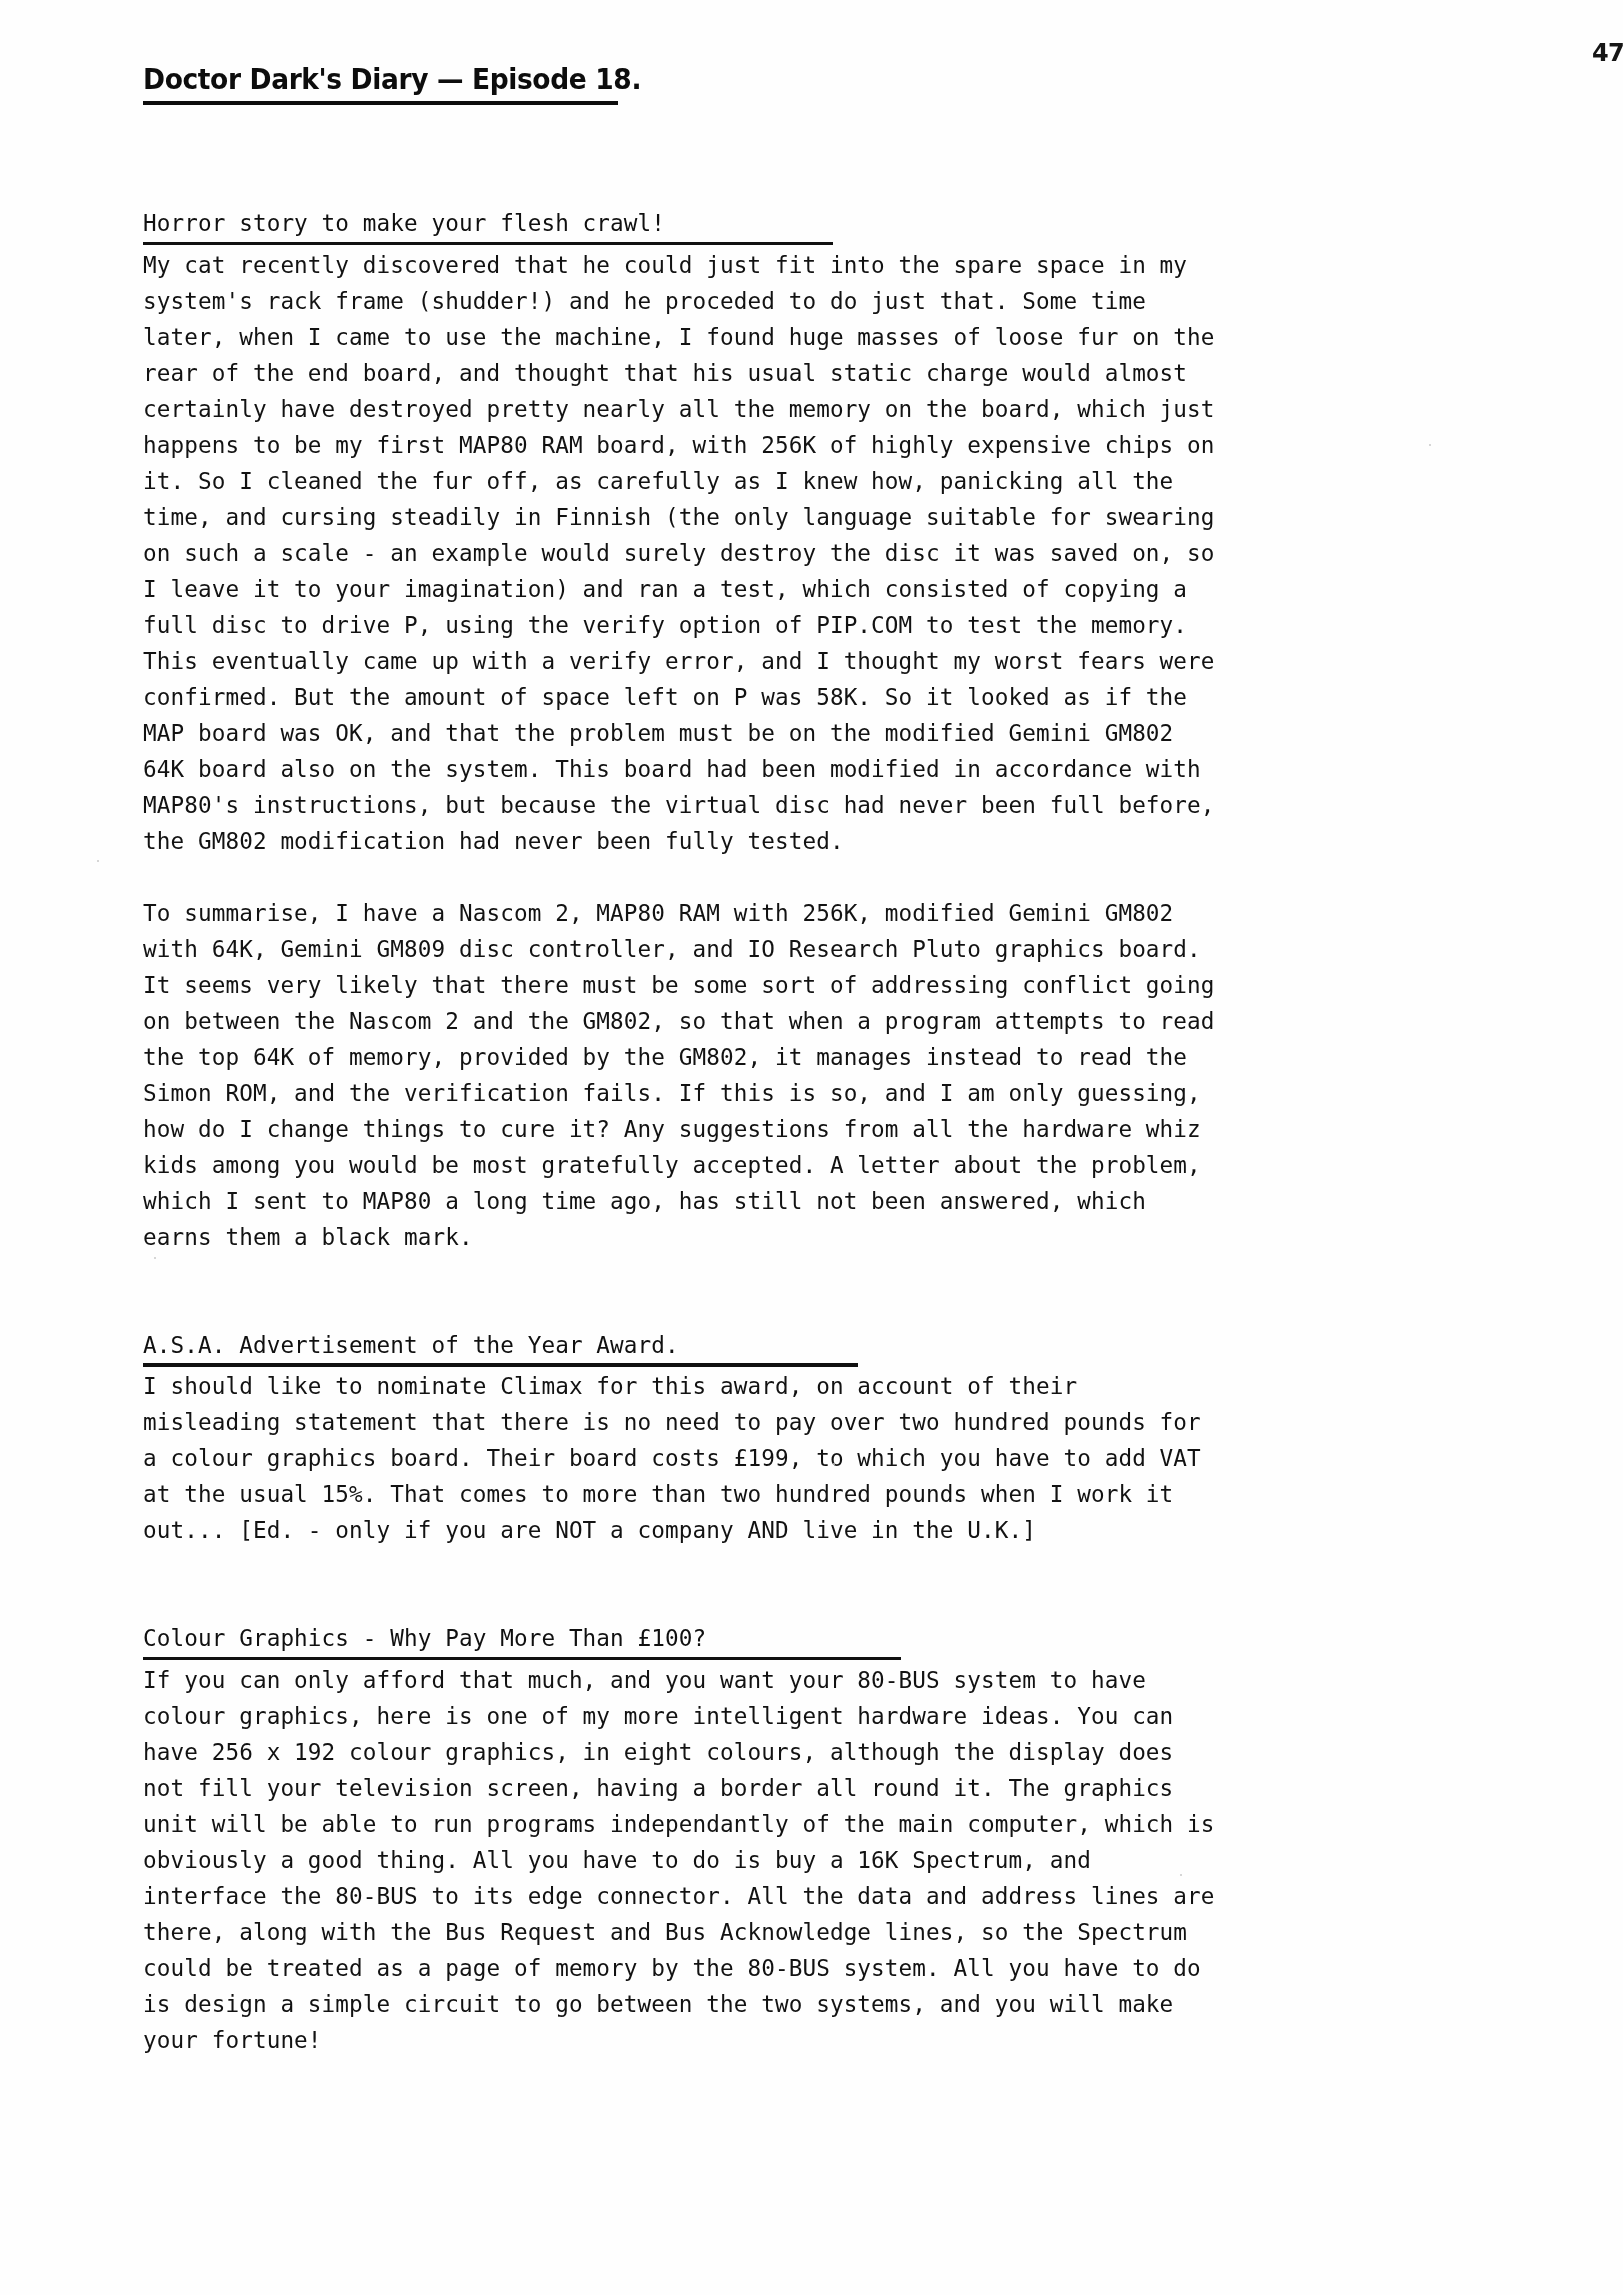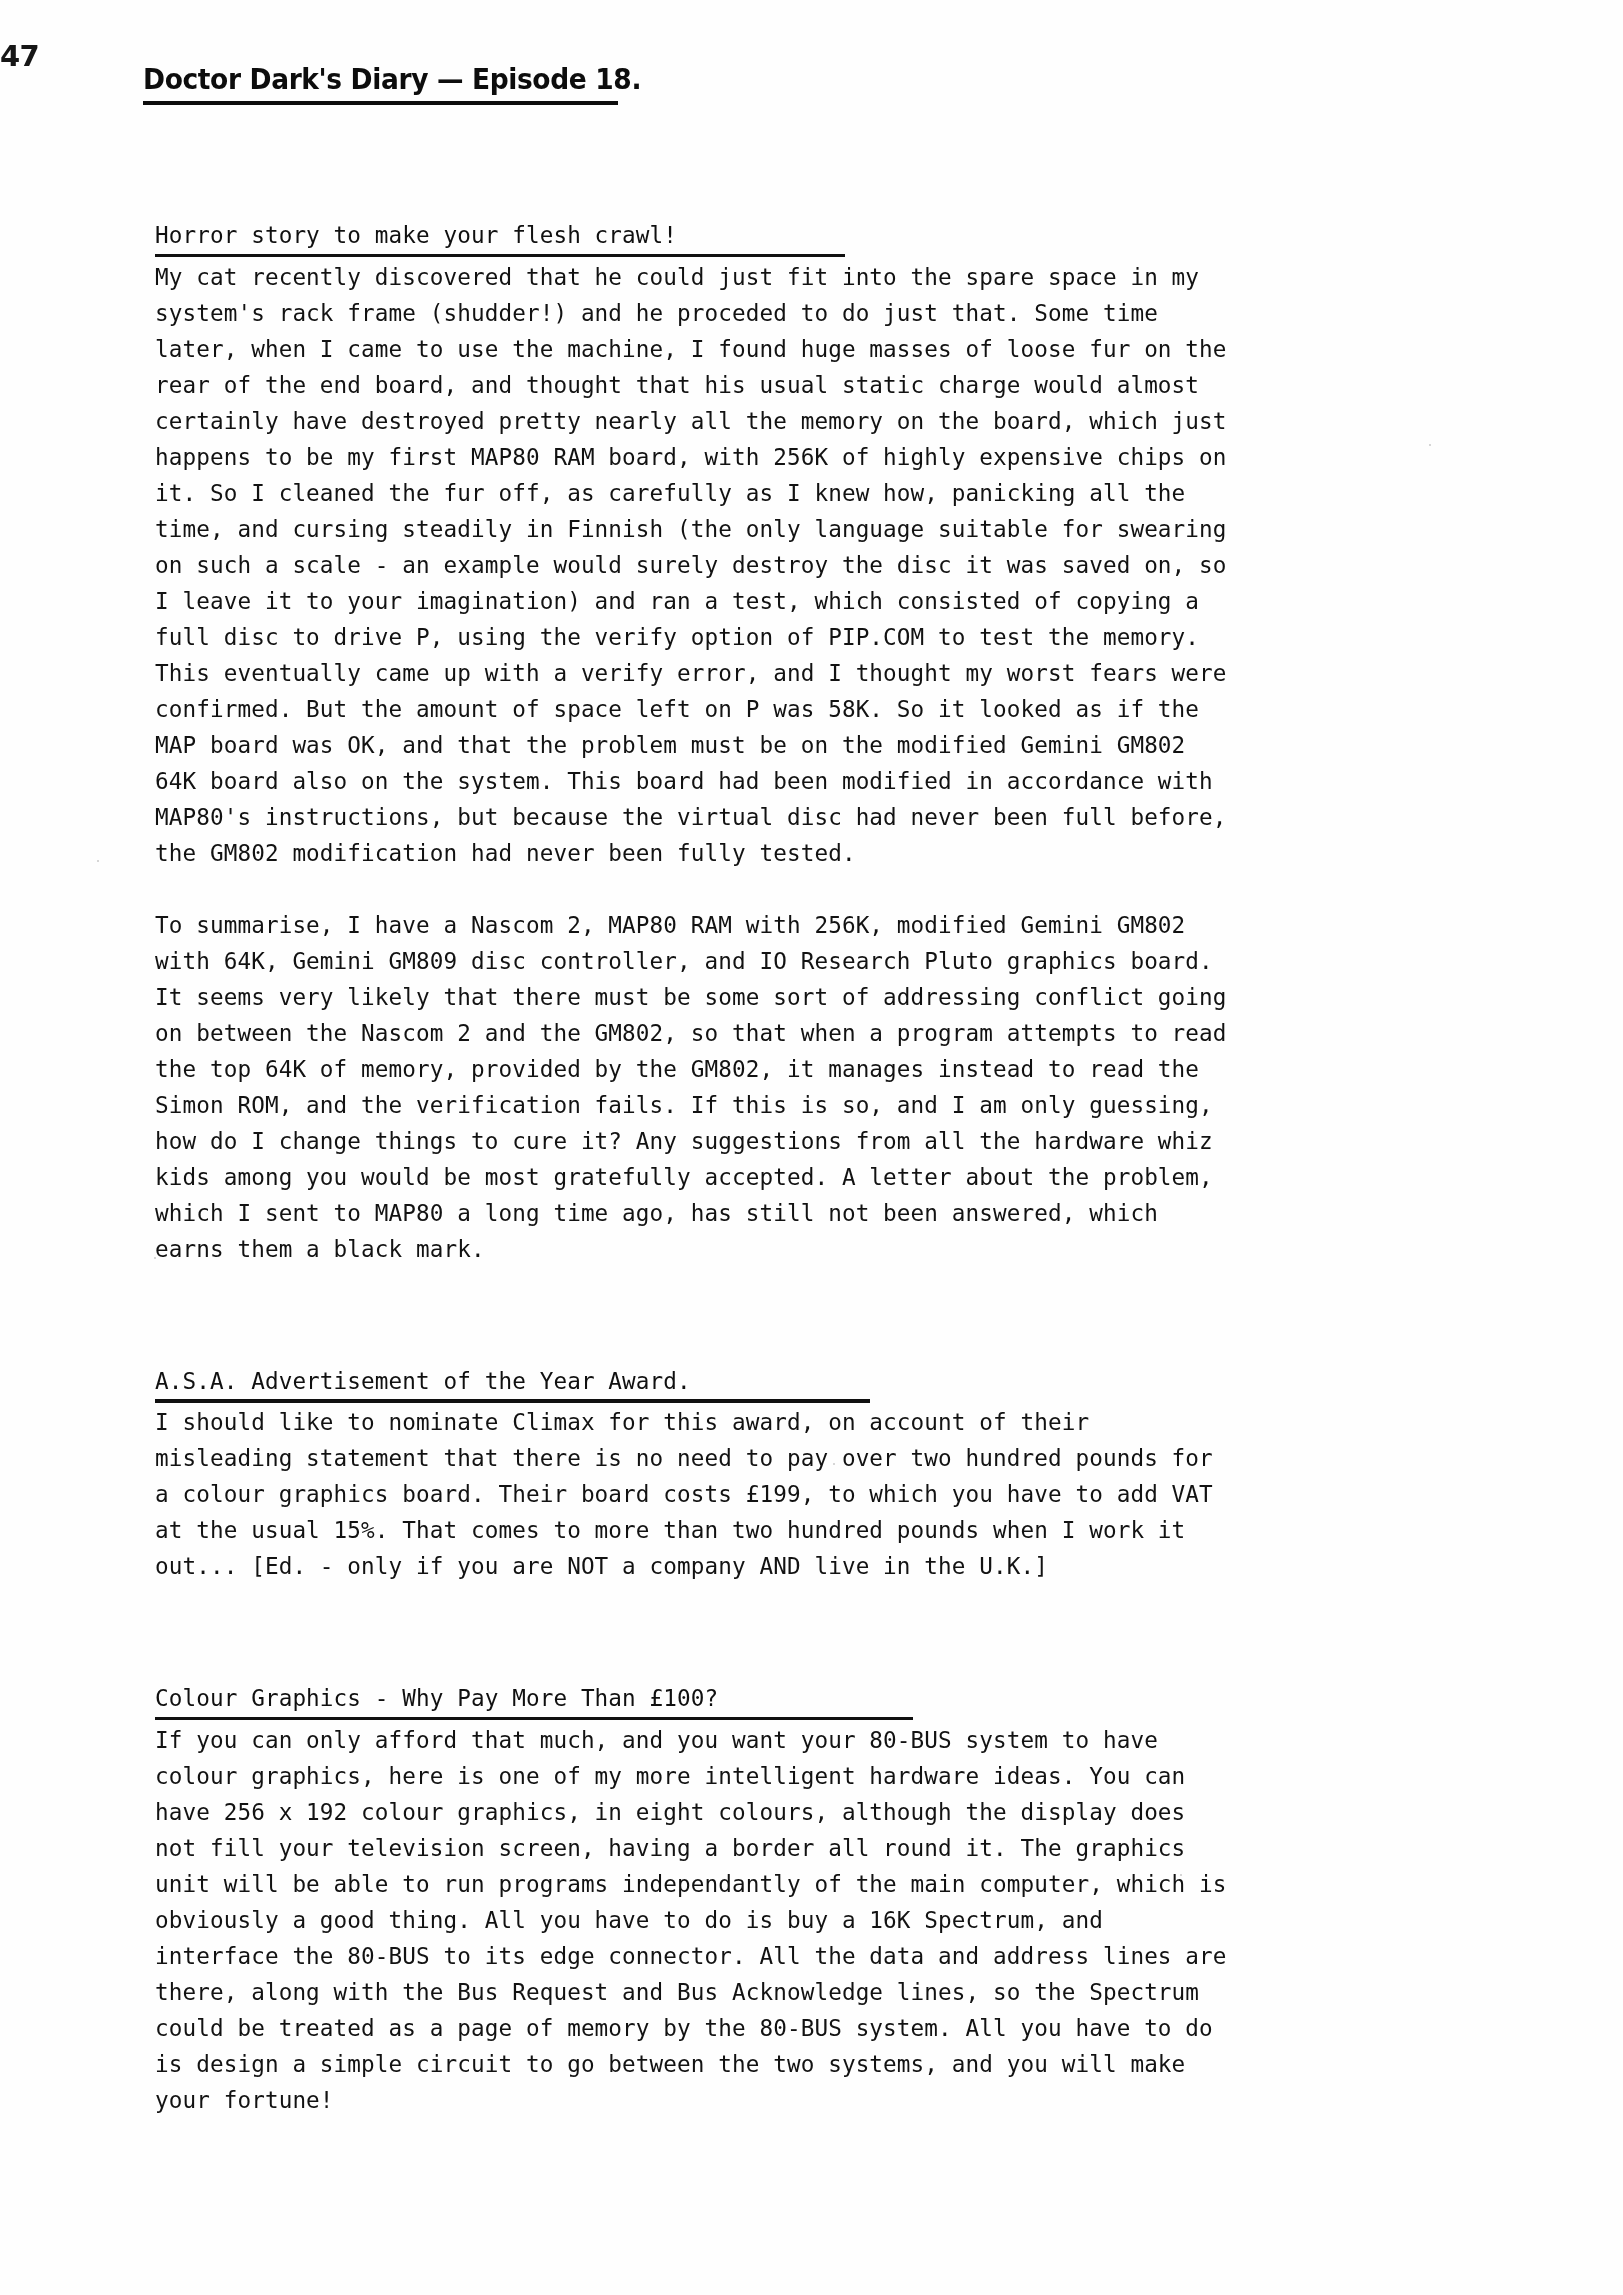--- a/index.html
+++ b/index.html
@@ -16,24 +16,24 @@
     overflow: hidden;
     font-family: "DejaVu Sans Mono", monospace;
   }
 
   
   .page-number {
     position: absolute;
     top: 39px;
     left: 0;
     width: 1624px;
-    text-align: left;
+    text-align: right;
     font-family: "DejaVu Sans", sans-serif;
     font-weight: bold;
-    font-size: 29px;
+    font-size: 24px;
     color: #161616;
     letter-spacing: -0.7px;
   }
 
   
   .masthead {
     position: absolute;
     top: 66px;
     left: 143px;
     width: 486px;
@@ -57,21 +57,21 @@
   }
 
   
   .body-col {
     position: absolute;
     top: 205px;
     left: 143px;
     width: 1342px;
   }
 
-  .section { margin: 12px; }
+  .section { margin: 0; }
 
   .section-heading {
     font-family: "DejaVu Sans Mono", monospace;
     font-size: 23px;
     line-height: 36px;
     color: #101010;
     letter-spacing: 0.1px;
     white-space: pre;
     transform: scaleX(0.985);
     transform-origin: left top;

